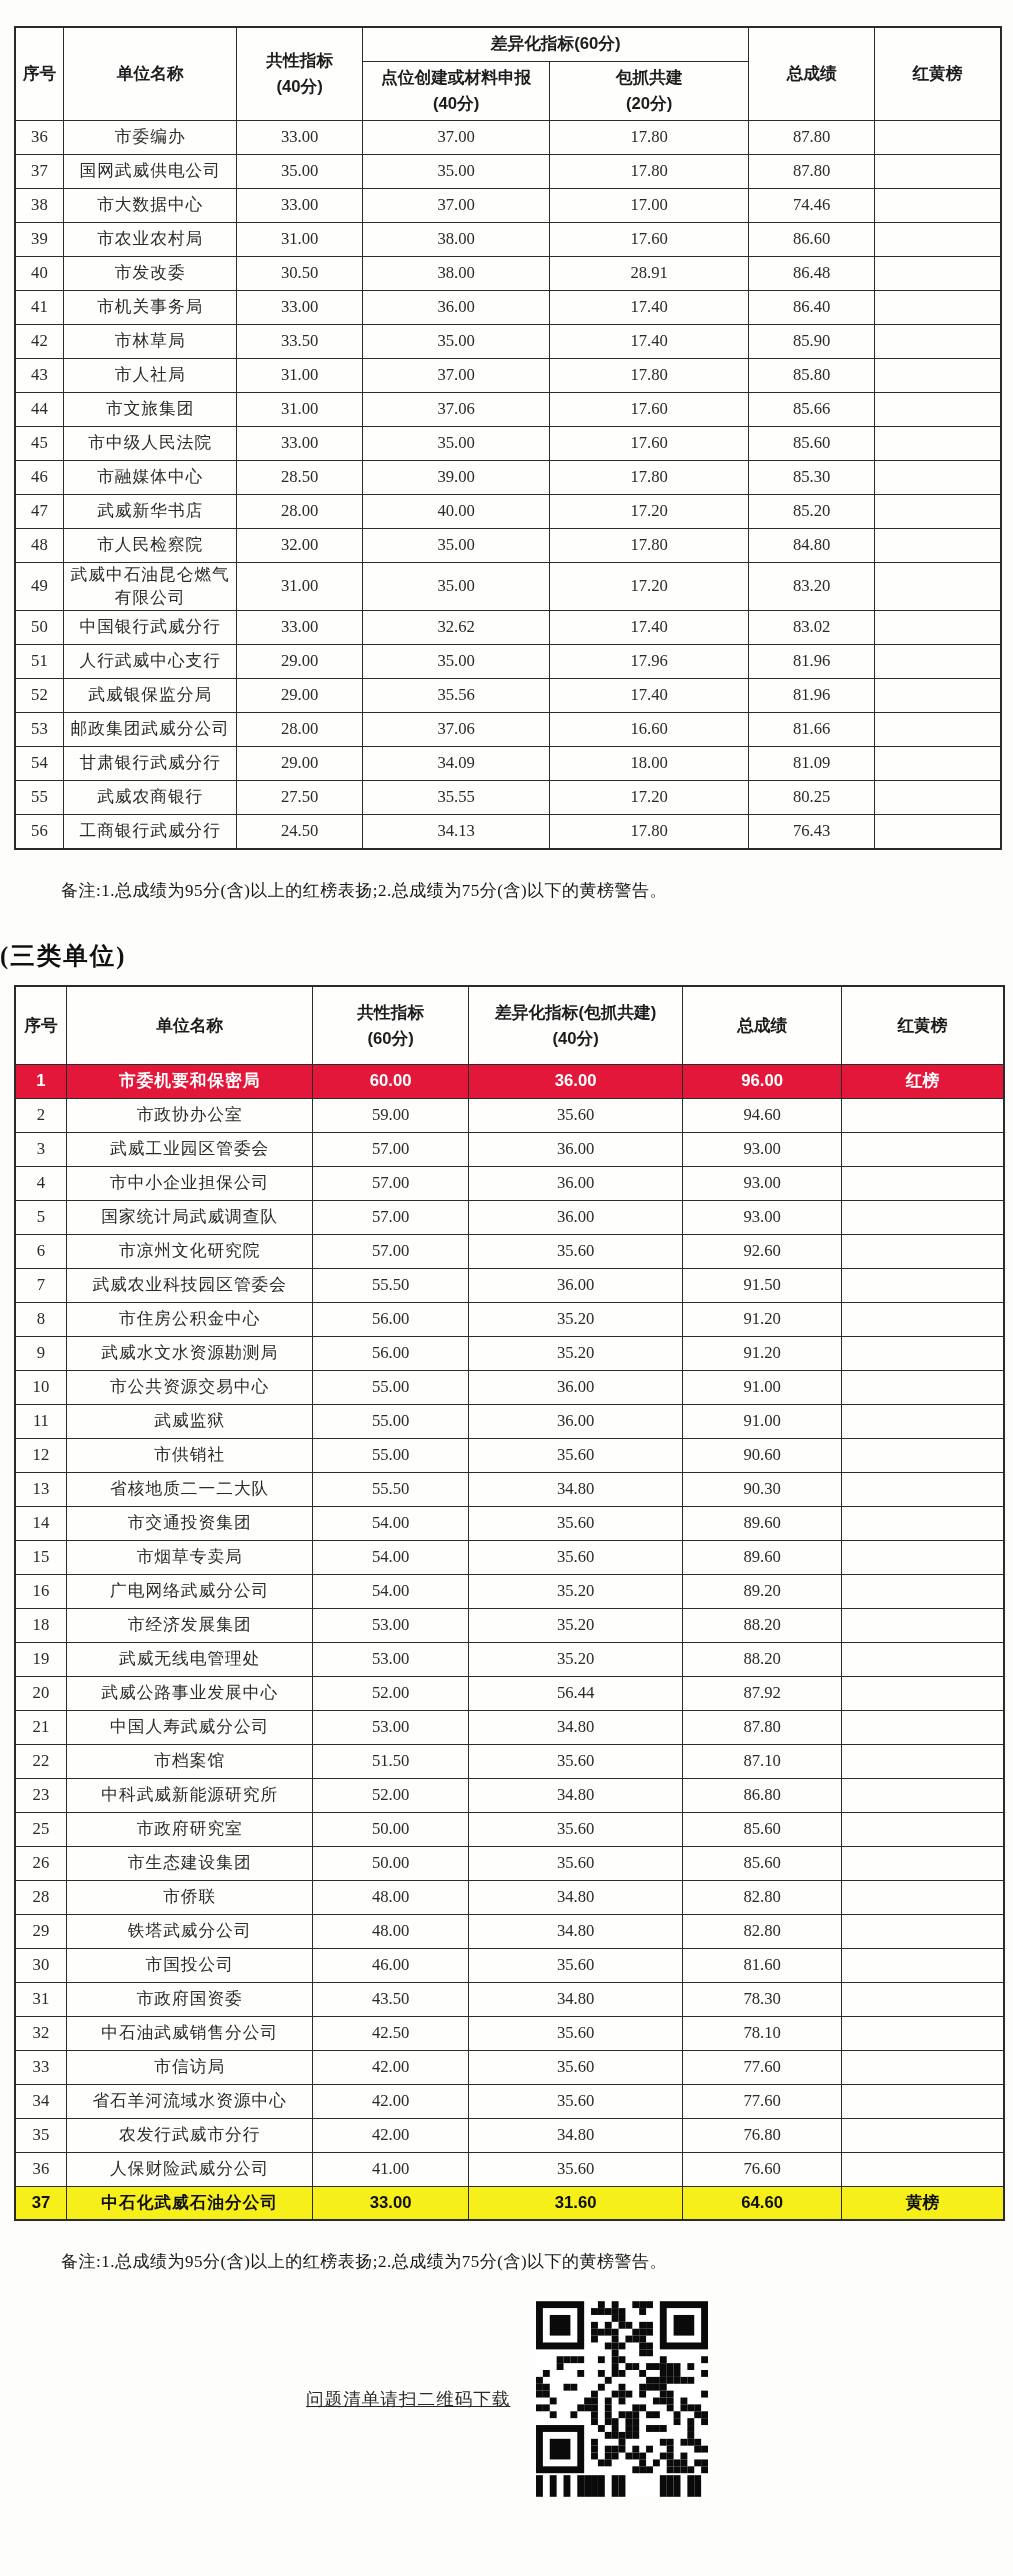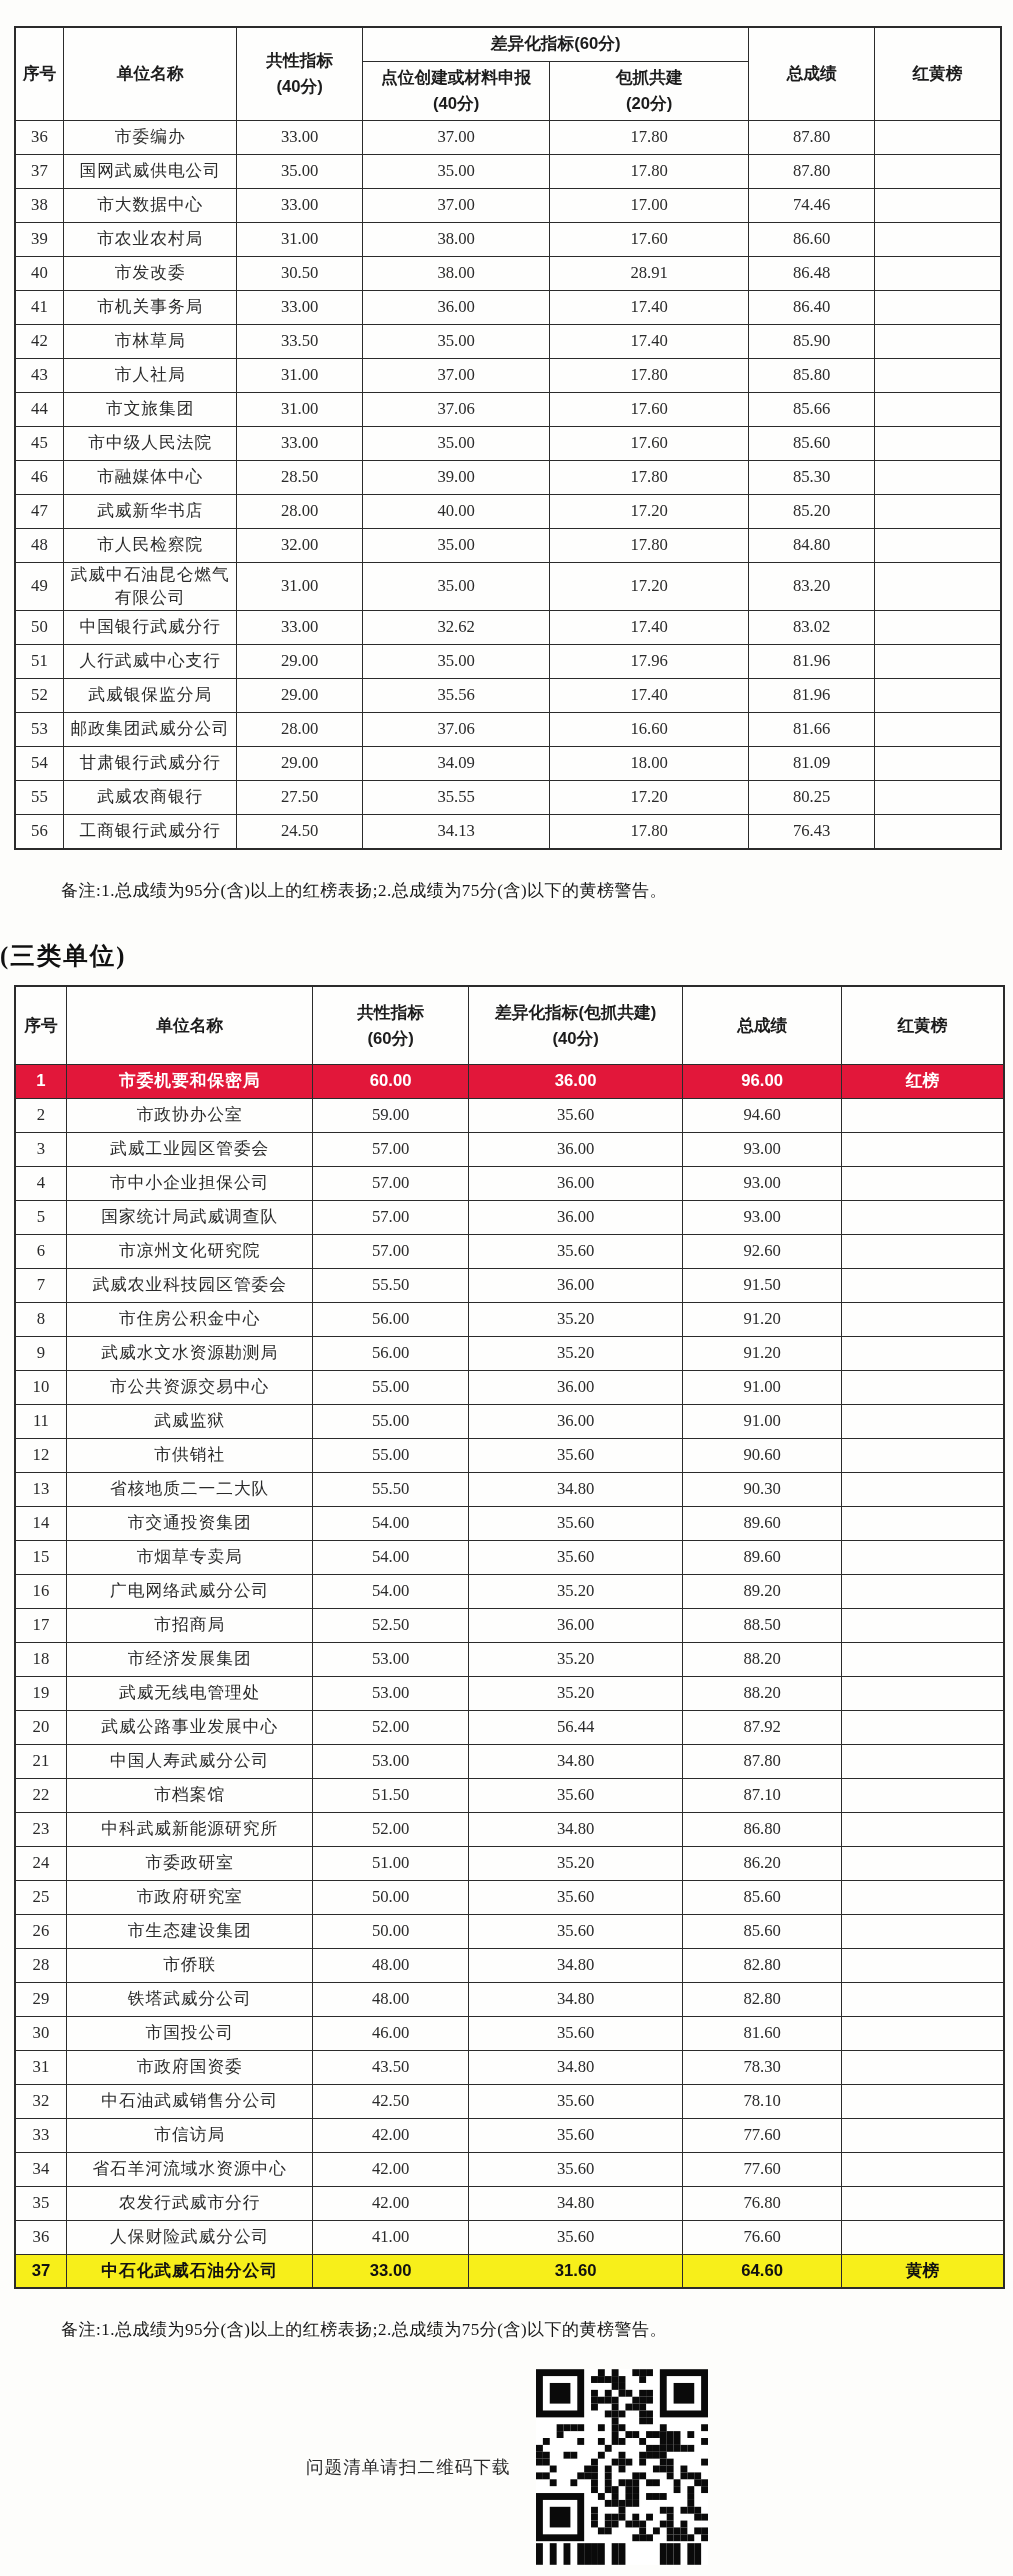--- a/index.html
+++ b/index.html
@@ -44,21 +44,21 @@
   }
   .section-title{
     margin:37px 0 13.7px 0;
     font-size:24.5px;font-weight:700;color:#111111;letter-spacing:2px;
     font-family:"Liberation Serif","DejaVu Serif",serif;
   }
   .footer{
     margin-top:27.4px;display:flex;justify-content:center;
     align-items:center;gap:25.5px;
   }
-  .caption{font-size:17.6px;color:#2a2a2a;letter-spacing:1px;}
+  .caption{font-size:17.6px;color:#2a2a2a;letter-spacing:1px;text-decoration:underline;}
   .qr{display:block;flex:0 0 auto;}
 </style>
 </head>
 <body>
 
 <div class="page">
 
   <table class="tbl t1">
     <colgroup>
       <col style="width:49px">
@@ -427,28 +427,20 @@
         </tr>
         <tr>
           <td>16</td>
           <td class="name-cell">广电网络武威分公司</td>
           <td>54.00</td>
           <td>35.20</td>
           <td>89.20</td>
           <td></td>
         </tr>
         <tr>
-          <td>17</td>
-          <td class="name-cell">市招商局</td>
-          <td>52.50</td>
-          <td>36.00</td>
-          <td>88.50</td>
-          <td></td>
-        </tr>
-        <tr>
           <td>18</td>
           <td class="name-cell">市经济发展集团</td>
           <td>53.00</td>
           <td>35.20</td>
           <td>88.20</td>
           <td></td>
         </tr>
         <tr>
           <td>19</td>
           <td class="name-cell">武威无线电管理处</td>
@@ -480,28 +472,20 @@
           <td>35.60</td>
           <td>87.10</td>
           <td></td>
         </tr>
         <tr>
           <td>23</td>
           <td class="name-cell">中科武威新能源研究所</td>
           <td>52.00</td>
           <td>34.80</td>
           <td>86.80</td>
-          <td></td>
-        </tr>
-        <tr>
-          <td>24</td>
-          <td class="name-cell">市委政研室</td>
-          <td>51.00</td>
-          <td>35.20</td>
-          <td>86.20</td>
           <td></td>
         </tr>
         <tr>
           <td>25</td>
           <td class="name-cell">市政府研究室</td>
           <td>50.00</td>
           <td>35.60</td>
           <td>85.60</td>
           <td></td>
         </tr>

